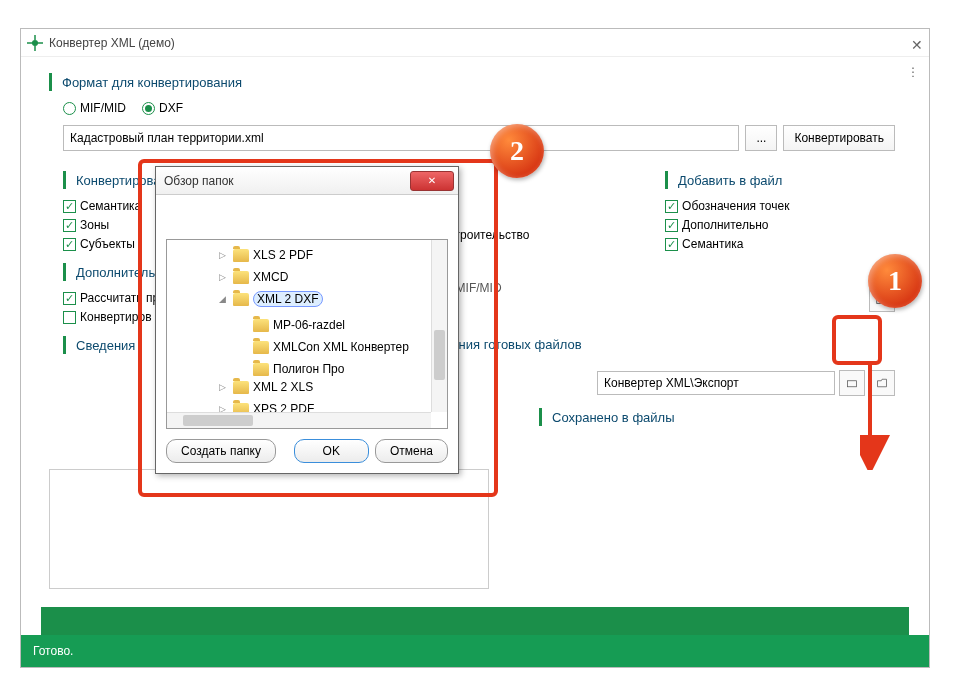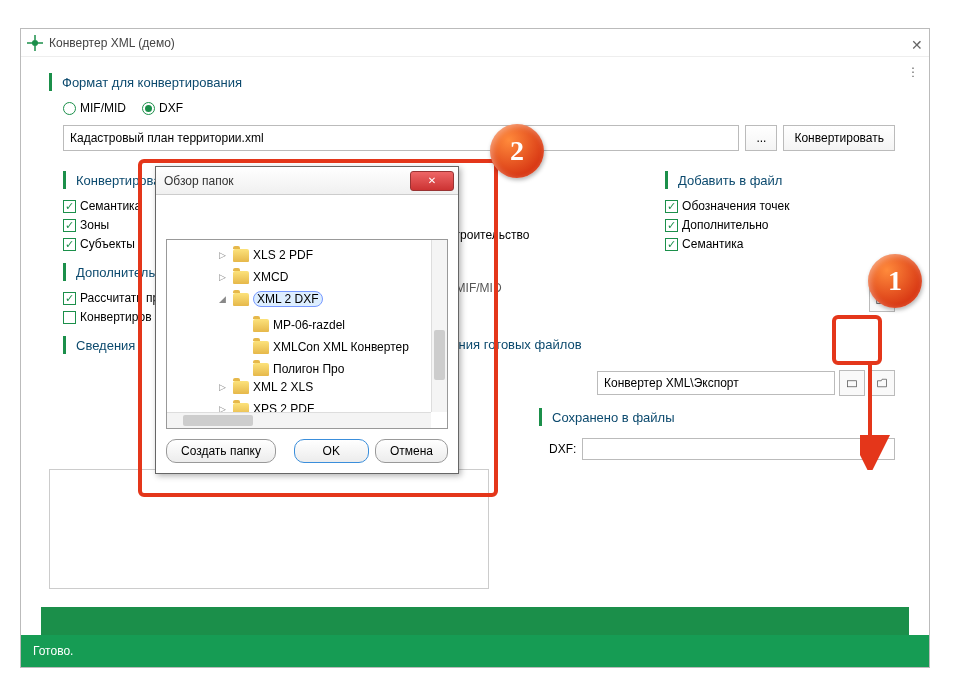--- a/index.html
+++ b/index.html
@@ -237,24 +237,20 @@
         </span>
     </div>
 
     <div style="position:absolute; left:28px; top:412px; width:440px; height:120px; border:1px solid #ccc;"></div>
 
     <div class="sect" style="margin-left:490px; margin-top:12px">
         <div class="sect-bar"></div>
         <div class="sect-lbl">Сохранено в файлы</div>
       </div>
 
-    <div class="saved-row">
-      <span>DXF:</span>
-      <input type="text" style="">
-    </div>
 
   </div>
 
   <div class="green-bar"></div>
   <div class="status">
       <span>Готово.</span>
     </div>
 </div>
 
 <div class="dlg">

